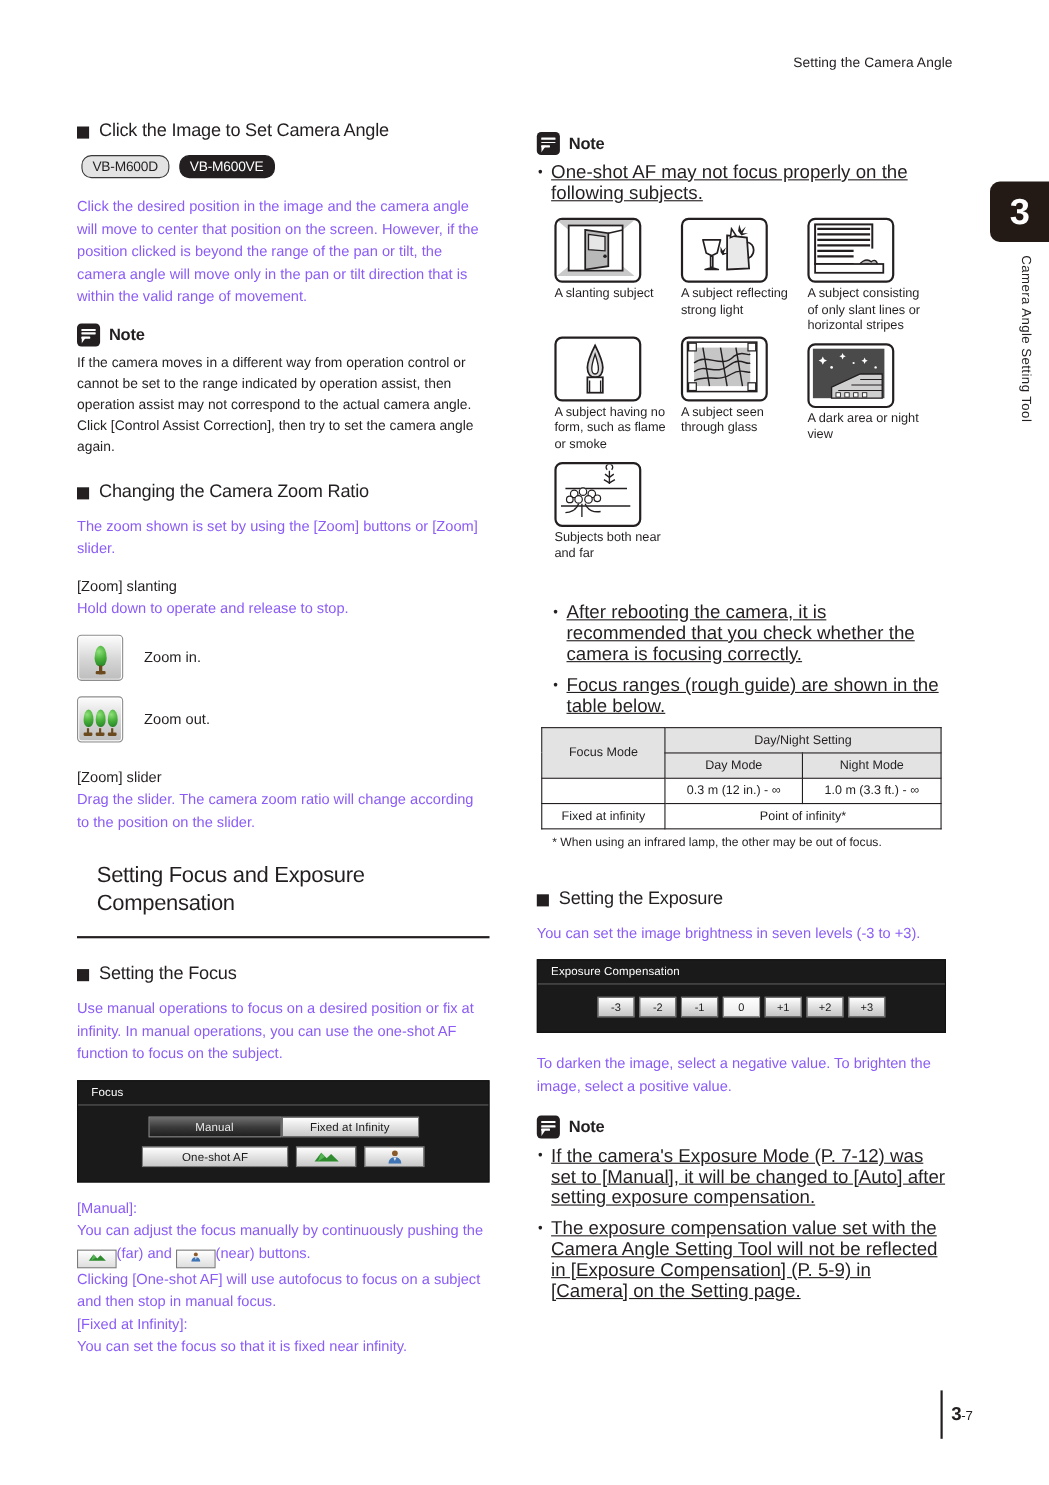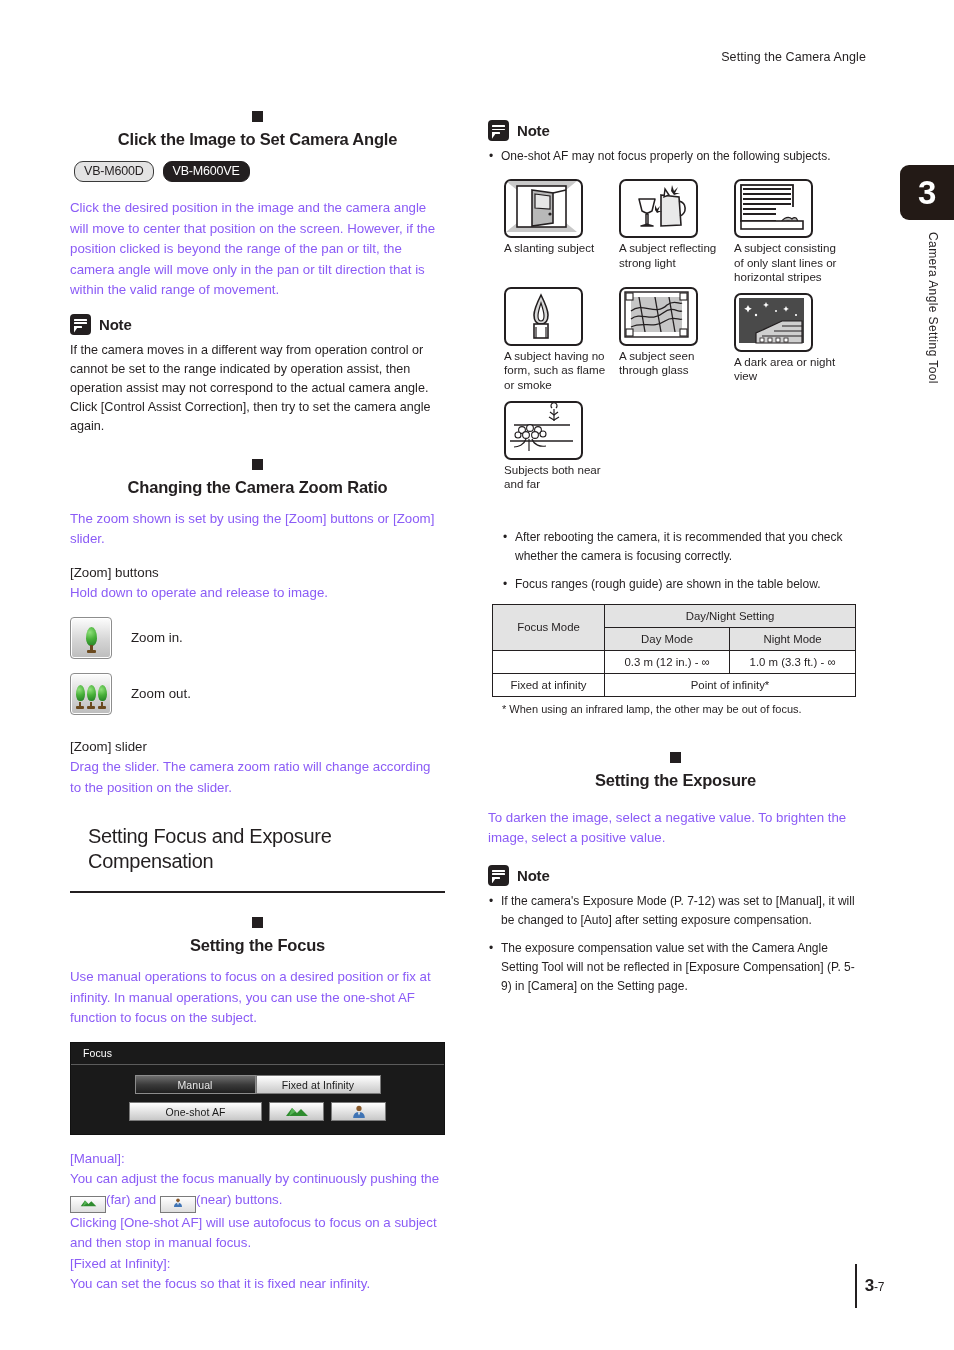--- a/index.html
+++ b/index.html
@@ -33,22 +33,22 @@
     writing-mode:vertical-rl;white-space:nowrap;letter-spacing:.4px;
   }
 
   
   .col{position:absolute;top:110px;}
   .col-left{left:70px;width:375px;}
   .col-right{left:488px;width:375px;}
 
   
   h2.sq-head{
-    margin:0 0 12px 0;font-size:16.5px;font-weight:bold;
-    letter-spacing:-.2px;display:flex;align-items:center;gap:9px;flex-direction:column;
+    margin:0 0 12px 0;font-size:16.5px;font-weight:normal;
+    letter-spacing:-.2px;display:flex;align-items:center;gap:9px;
   }
   h2.sq-head .sq{
     width:11px;height:11px;background:#231f20;display:inline-block;flex:none;
     position:relative;top:1px;
   }
   h1.big-head{
     margin:18px;font-size:20px;font-weight:normal;line-height:1.22;
     letter-spacing:-.3px;
   }
   .rule{border-bottom:2.5px solid #231f20;margin-top:9px;}
@@ -80,22 +80,22 @@
   .note-icon i.l2{left:4px;top:8.6px;width:13px;height:1.9px;}
   .note-icon i.l3{left:4px;top:12.2px;width:8px;height:1.9px;}
   .note-icon i.tail{
     left:4px;top:12.2px;width:4.5px;height:6.5px;background:#fff;
     clip-path:polygon(0 0,100% 0,0 100%);border-radius:0;
   }
   .note-title{font-size:15px;font-weight:bold;letter-spacing:-.2px;}
   .note-body{font-size:12.6px;line-height:19px;margin:0;}
   ul.note-list{margin:0;padding:0;list-style:none;}
   ul.note-list li{
-    font-size:12px;line-height:19px;position:relative;
-    padding-left:13px;margin-bottom:9px;
+    font-size:17px;line-height:19px;position:relative;
+    padding-left:13px;margin-bottom:9px;text-decoration:underline;
   }
   ul.note-list li:before{
     content:"\2022";position:absolute;left:1px;top:0;font-size:12px;
   }
   ul.note-list li.last{margin-bottom:0;}
 
   
   .zoomrow{display:flex;align-items:center;gap:19px;margin:9px 0 0 0;}
   .zoombtn{
     width:42px;height:42px;flex:none;border-radius:4px;
@@ -234,22 +234,22 @@
     </div>
     <p class="note-body" style="margin-bottom:22px">If the camera moves in a different way from operation control or cannot be set to the range indicated by operation assist, then operation assist may not correspond to the actual camera angle. Click [Control Assist Correction], then try to set the camera angle again.</p>
 
     <h2 class="sq-head" style="margin-top:4px">
       <span class="sq"></span>
       <span>Changing the Camera Zoom Ratio</span>
     </h2>
 
     <p class="body">The zoom shown is set by using the [Zoom] buttons or [Zoom] slider.</p>
 
-    <p class="sub-label">[Zoom] buttons</p>
-    <p class="body">Hold down to operate and release to image.</p>
+    <p class="sub-label">[Zoom] slanting</p>
+    <p class="body">Hold down to operate and release to stop.</p>
 
     <div class="zoomrow">
       <span class="zoombtn">
         <span class="tree">
           <span class="crown"></span>
             <span class="trunk"></span>
             <span class="base"></span>
         </span>
       </span>
       <span class="zoomlabel">Zoom in.</span>
@@ -522,21 +522,34 @@
       </tr>
     </tbody>
       </table>
     <div class="tbl-foot">* When using an infrared lamp, the other may be out of focus.</div>
 
     <h2 class="sq-head" style="margin-top:36px">
       <span class="sq"></span>
       <span>Setting the Exposure</span>
     </h2>
 
-
+    <p class="body">You can set the image brightness in seven levels (-3 to +3).</p>
+
+    <div class="ui-panel" style="width:370px">
+      <div class="titlebar">Exposure Compensation</div>
+      <div class="exp-body">
+        <span class="exp-btn">-3</span>
+        <span class="exp-btn">-2</span>
+        <span class="exp-btn">-1</span>
+        <span class="exp-btn sel">0</span>
+        <span class="exp-btn">+1</span>
+        <span class="exp-btn">+2</span>
+        <span class="exp-btn">+3</span>
+      </div>
+    </div>
 
     <p class="body" style="margin-top:18px">To darken the image, select a negative value. To brighten the image, select a positive value.</p>
 
     <div class="note-head" style="margin-top:16px">
       <span class="note-icon">
         <i class="l1"></i>
           <i class="l2"></i>
           <i class="l3"></i>
           <i class="tail"></i>
       </span>

